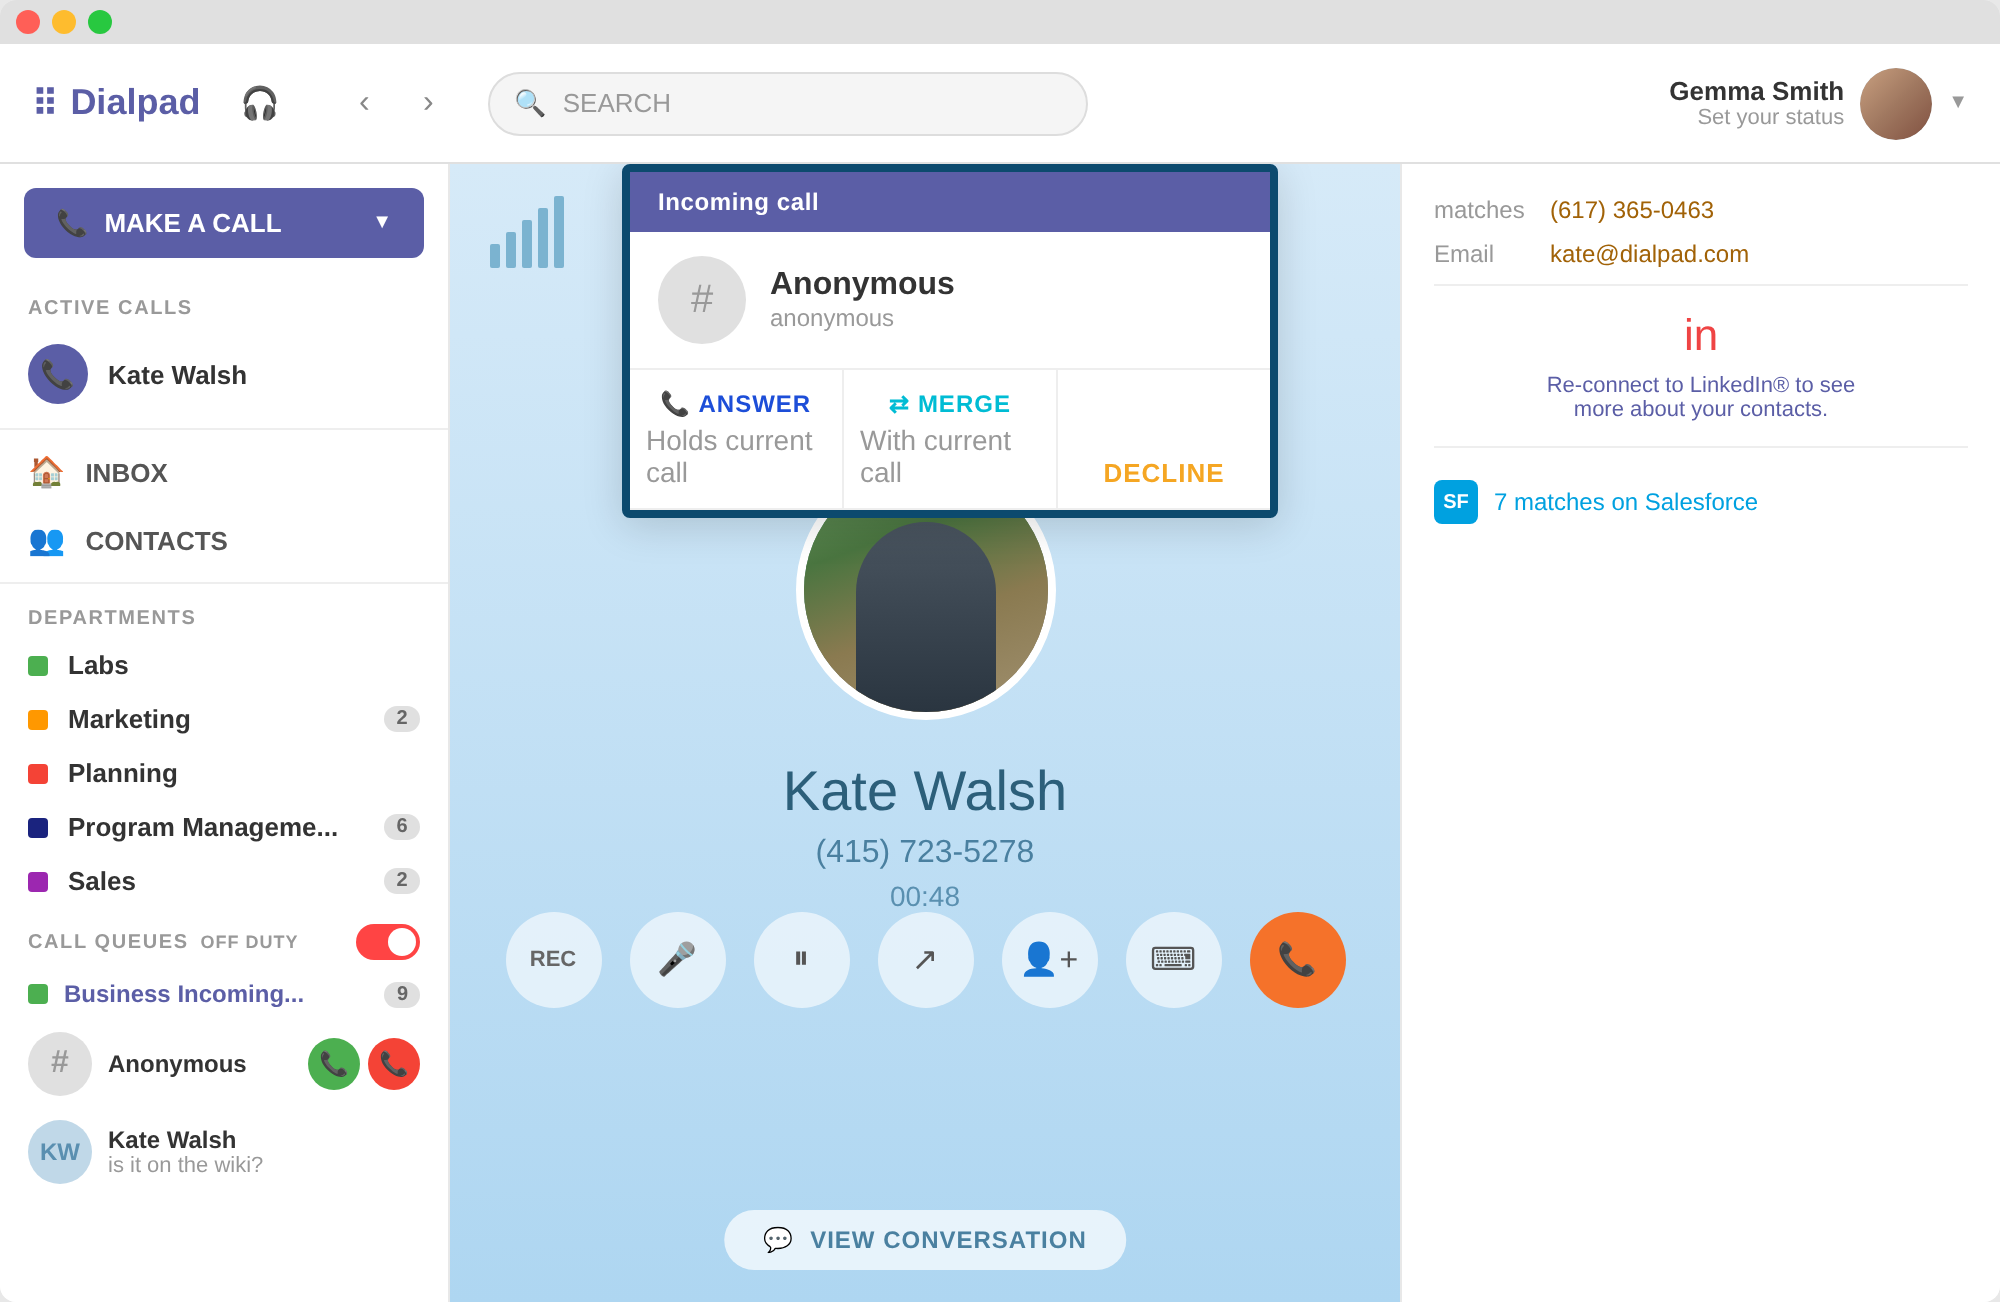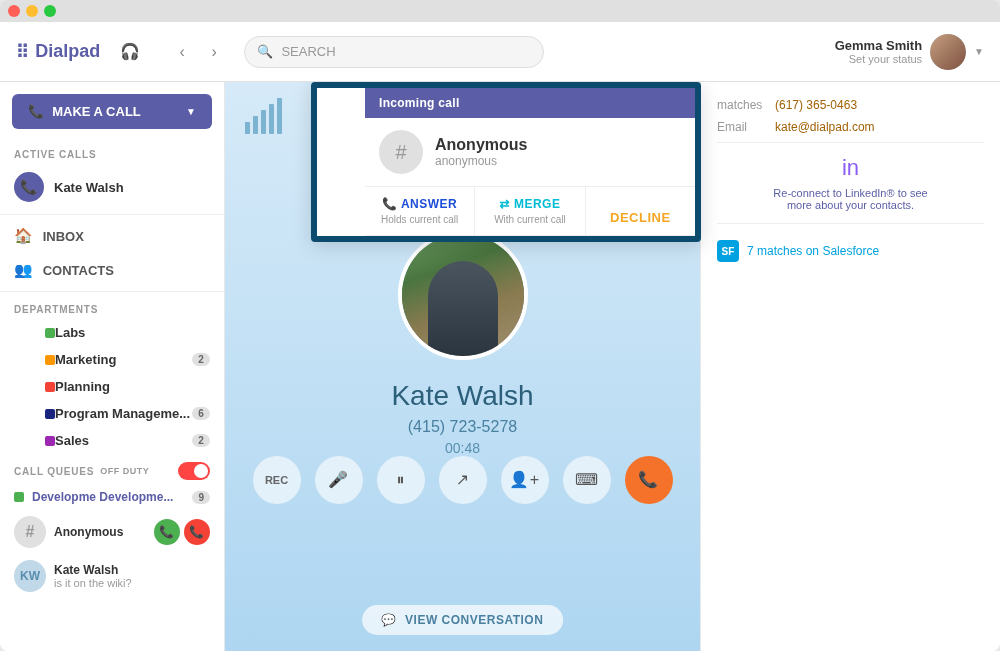--- a/index.html
+++ b/index.html
@@ -203,26 +203,26 @@
       font-size: 10px;
       font-weight: 700;
       color: #999;
       letter-spacing: 0.8px;
       padding: 8px 14px 4px;
       text-transform: uppercase;
     }
     .dept-item {
       display: flex;
       align-items: center;
+      gap: 10px;
       padding: 6px 14px;
       cursor: pointer;
       font-size: 13px;
       font-weight: 600;
       color: #333;
-      margin-left: 31px;
     }
     .dept-dot {
       width: 10px; height: 10px;
       border-radius: 2px;
       flex-shrink: 0;
     }
     .badge {
       margin-left: auto;
       background: #e0e0e0;
       color: #666;
@@ -419,28 +419,27 @@
       flex-direction: column;
       flex-shrink: 0;
       position: relative;
     }
 
     
     .incoming-call-popup {
       position: absolute;
       top: 0;
       left: -390px;
-      width: 390px;
+      width: 328px;
       background: #fff;
-      border: 6px solid #0c4a6e;
+      border: 4px solid #0c4a6e;
       box-shadow: 0 4px 20px rgba(0,0,0,0.15);
       border-radius: 4px;
       overflow: hidden;
       z-index: 100;
-      padding-left: 48px;
     }
     .incoming-header {
       background: #5b5ea6;
       color: #fff;
       font-size: 12px;
       font-weight: 600;
       padding: 8px 14px;
       letter-spacing: 0.3px;
     }
     .incoming-body {
@@ -496,21 +495,21 @@
       justify-content: center;
       padding: 10px 8px;
       cursor: pointer;
     }
     .action-label-main {
       font-size: 12px;
       font-weight: 700;
       letter-spacing: 0.5px;
     }
     .action-label-sub {
-      font-size: 10px;
+      font-size: 14px;
       color: #999;
     }
     .answer-green { color: #1d4ed8; }
     .merge-teal { color: #00bcd4; }
     .decline-orange { color: #f5a623; font-size: 13px; font-weight: 700; letter-spacing: 0.5px; }
 
     
     .contact-info-panel {
       padding: 16px;
       flex: 1;
@@ -525,21 +524,21 @@
     .info-value { color: #a16207; font-weight: 500; }
     .linkedin-section {
       text-align: center;
       padding: 12px 0;
       border-top: 1px solid #eee;
       border-bottom: 1px solid #eee;
       margin: 8px 0;
     }
     .linkedin-icon {
       font-size: 22px;
-      color: #8b5cf6;
+      color: #ef4444;
       margin-bottom: 6px;
     }
     .linkedin-text {
       font-size: 11px;
       color: #5b5ea6;
       text-align: center;
     }
     .salesforce-row {
       display: flex;
       align-items: center;
@@ -651,21 +650,21 @@
           <span class="badge">2</span>
         </div>
 
         <div class="call-queues-row">
           <span class="call-queues-label">CALL QUEUES</span>
           <span class="off-duty-label">OFF DUTY</span>
           <div class="toggle"></div>
         </div>
         <div class="cq-item">
           <div class="cq-dot"></div>
-          <span class="cq-name">Developme Developme...</span>
+          <span class="cq-name">Business Incoming...</span>
           <span class="cq-badge">9</span>
         </div>
 
         <div class="contact-item">
           <div class="contact-avatar">#</div>
           <div class="contact-info">
             <div class="contact-name">Anonymous</div>
           </div>
           <div class="contact-actions">
             <button class="contact-action-btn btn-green">📞</button>

